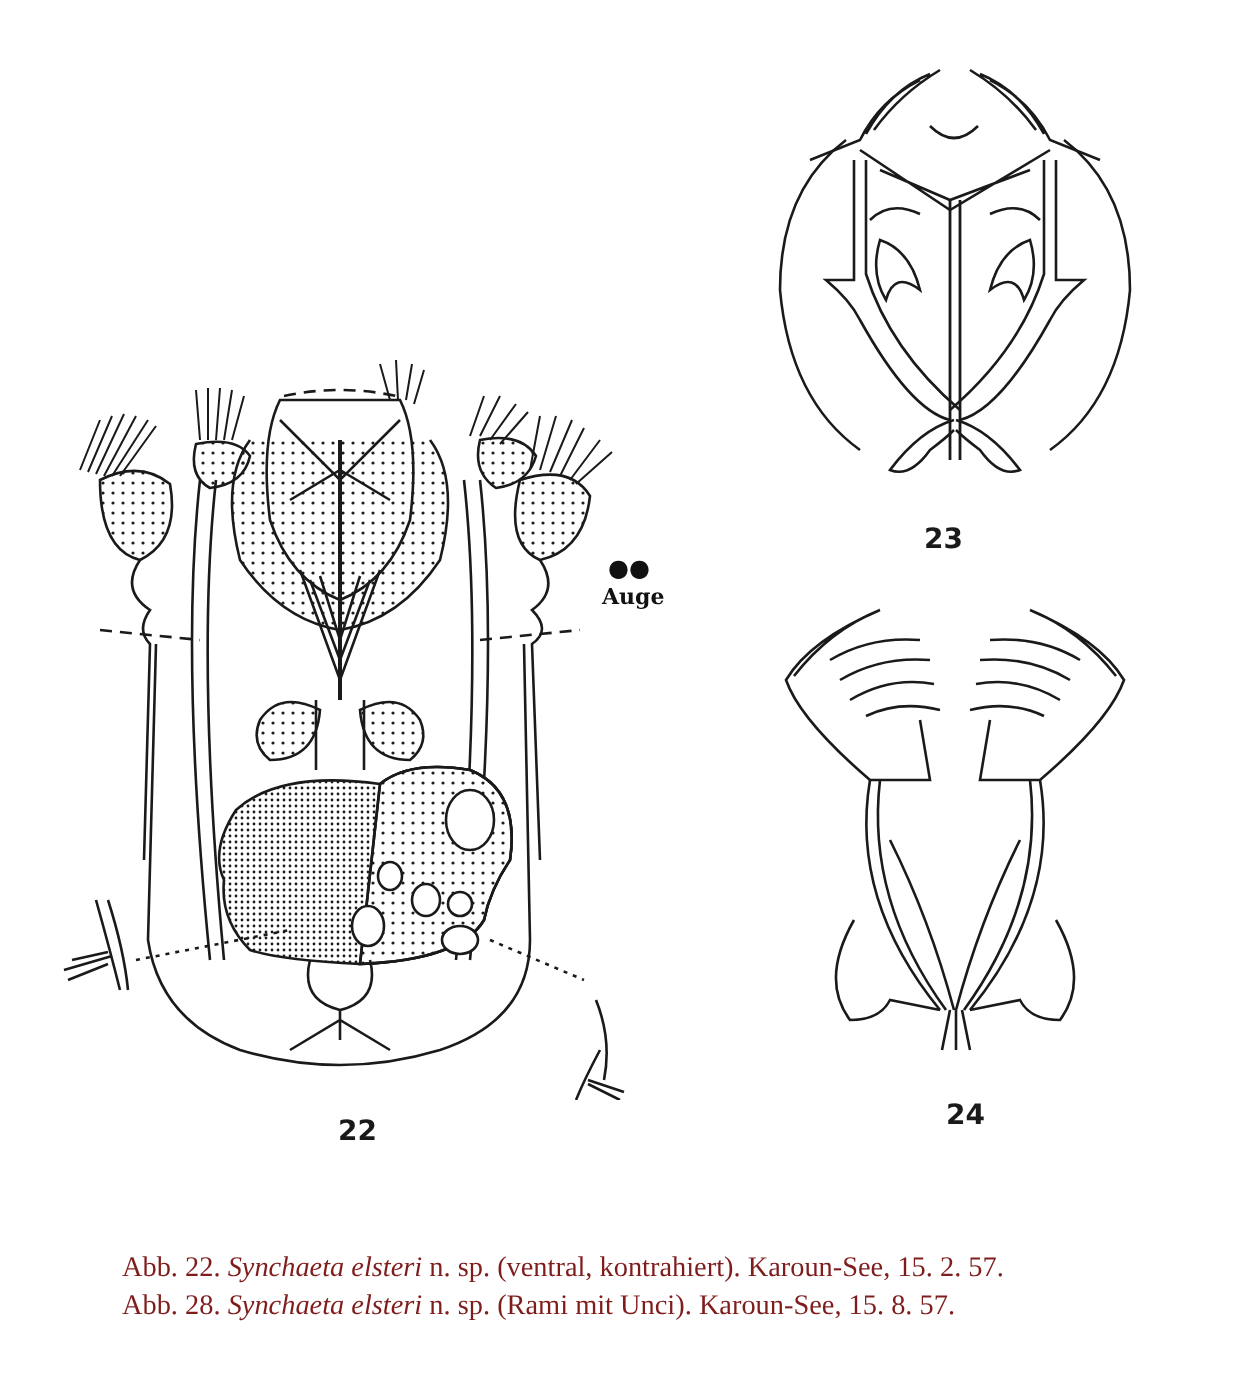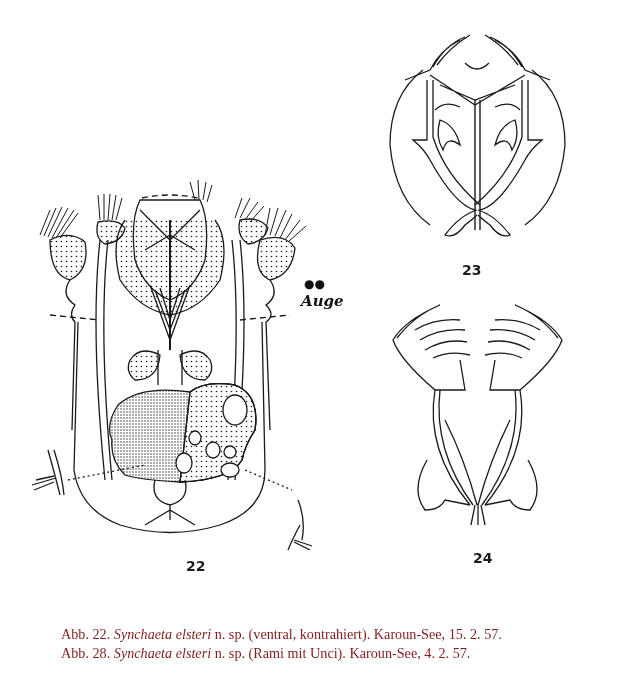--- a/index.html
+++ b/index.html
@@ -1,20 +1,20 @@
 <!DOCTYPE html>
 <html><head>
   <meta charset="utf-8">
   <style>
     html, body { margin: 0; padding: 0; background: #ffffff; }
     body { width: 620px; height: 700px; position: relative; overflow: hidden; font-family: "DejaVu Serif", serif; color: #1a1a1a; }
     .fig { position: absolute; }
     .fig svg { display: block; }
     .fig-number { position: absolute; font-family: "DejaVu Sans", sans-serif; font-size: 14px; font-weight: bold; color: #1a1a1a; }
-    .eye-label { position: absolute; font-family: "DejaVu Serif", serif; font-style: italic; font-size: 15px; font-weight: bold; color: #111; }
+    .eye-label { position: absolute; font-family: "DejaVu Serif", serif; font-size: 11px; font-weight: bold; color: #111; }
     .captions { position: absolute; left: 61px; top: 625px; width: 540px; font-family: "Liberation Serif", serif; font-size: 14.2px; line-height: 19px; color: #7f1d1d; }
     .caption-line { white-space: nowrap; }
     .caption-line i { font-style: italic; }
   </style>
 </head>
 <body>
 
 <div class="fig" style="left:30px; top:180px;">
   <svg width="300" height="370" viewBox="0 0 300 370" fill="none" stroke="#1a1a1a" stroke-width="1.3">
     <defs>
@@ -74,21 +74,21 @@
     <path d="M18 270 Q25 295 30 315 M24 270 Q32 295 34 315"></path>
     <path d="M2 305 L26 298 M4 310 L24 302 M6 300 L24 296"></path>
     <path d="M270 345 Q262 360 258 370 M268 320 Q276 340 272 360"></path>
     <path d="M264 360 L282 366 M264 362 L280 370"></path>
     <path d="M38 300 L115 285" stroke-dasharray="2 3"></path>
     <path d="M215 290 L262 310" stroke-dasharray="2 3"></path>
   </svg>
 </div>
 <div class="eye-label" style="left:304px; top:277px; font-style:normal; font-size:12px;">●●</div>
 <div class="eye-label" style="left:301px; top:292px;">Auge</div>
-<div class="fig-number" style="left:186px; top:558px;">22</div>
+<div class="fig-number" style="left:169px; top:558px;">22</div>
 
 <div class="fig" style="left:385px; top:25px;">
   <svg width="185" height="215" viewBox="0 0 185 215" fill="none" stroke="#1a1a1a" stroke-width="1.3">
     <path d="M38 45 Q5 70 5 120 Q10 175 45 200"></path>
     <path d="M147 45 Q180 70 180 120 Q175 175 140 200"></path>
     <path d="M75 15 Q55 25 45 45 L20 55 M80 12 Q60 20 48 42 M85 10 Q65 22 52 40"></path>
     <path d="M110 15 Q130 25 140 45 L165 55 M105 12 Q125 20 137 42 M100 10 Q120 22 133 40"></path>
     <path d="M80 38 Q92 50 104 38"></path>
     <path d="M45 50 L90 80 L140 50 M55 60 L90 75 L130 60"></path>
     <path d="M90 75 L90 205 M95 75 L95 205" stroke-width="1.4"></path>
@@ -123,15 +123,15 @@
 
 <div class="captions">
   <div class="caption-line">
     <span>Abb. 22.</span>
     <i>Synchaeta elsteri</i>
     <span>n. sp. (ventral, kontrahiert). Karoun-See, 15. 2. 57.</span>
   </div>
   <div class="caption-line">
     <span>Abb. 28.</span>
     <i>Synchaeta elsteri</i>
-    <span>n. sp. (Rami mit Unci). Karoun-See, 4. 2. 57.</span>
+    <span>n. sp. (Rami mit Unci). Karoun-See, 15. 8. 57.</span>
   </div>
 </div>
 
 </body></html>

